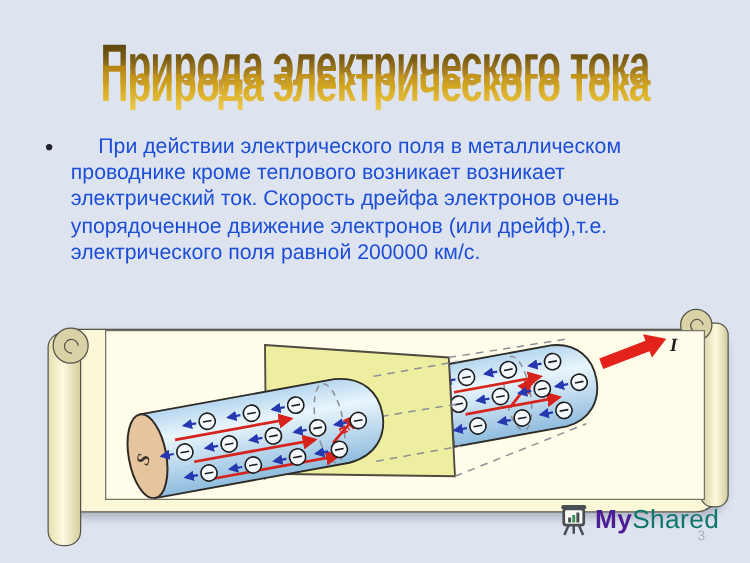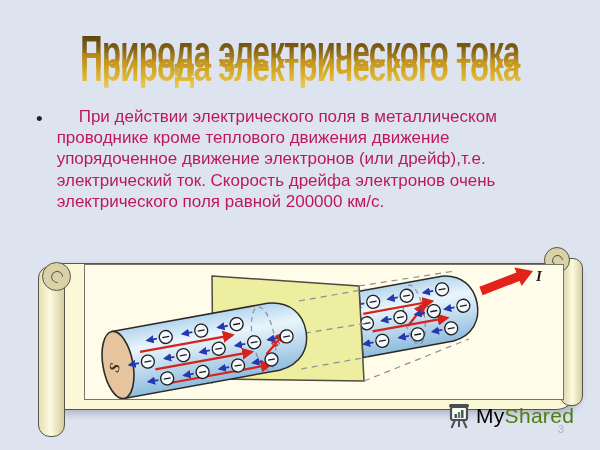--- a/index.html
+++ b/index.html
@@ -13,21 +13,21 @@
     background:linear-gradient(180deg,#4d3a0b 0%,#7a5c14 38%,#b68a24 68%,#e2bc4a 100%);
     -webkit-background-clip:text;background-clip:text;color:transparent;}
   .title-front{top:47px;transform:scaleX(.76);
     background:linear-gradient(180deg,#a87714 0%,#d3a61f 55%,#eecb4e 100%);
     -webkit-background-clip:text;background-clip:text;color:transparent;}
 
   
   .para{position:absolute;left:36px;top:106px;display:flex;}
   .bullet{font-size:19px;color:#22232a;line-height:21px;margin-top:2px;}
   .lines{margin-left:14px;}
-  .line{font-size:17px;line-height:21.2px;color:#be185d;white-space:nowrap;}
+  .line{font-size:17px;line-height:21.2px;color:#1d4ed8;white-space:nowrap;}
   .line.first{text-indent:22px;}
 
   
   .sheet{position:absolute;left:50px;top:263px;width:526px;height:145px;background:#fbf8d8;
     border:1.6px solid #57544a;border-radius:6px 10px 22px 10px;box-shadow:3px 4px 7px rgba(60,60,90,.28);}
   .roll-left{position:absolute;left:38px;top:266px;width:25px;height:169px;
     background:linear-gradient(90deg,#e6e0b2,#fdfae0 45%,#d5cea0);border:1.5px solid #57544a;border-radius:12px;}
   .roll-right{position:absolute;left:560px;top:258px;width:21px;height:146px;
     background:linear-gradient(90deg,#d5cea0,#fdfae0 55%,#d5cea0);border:1.5px solid #57544a;border-radius:10px;}
   .curl{position:absolute;border-radius:50%;background:#d9d2a6;border:1.5px solid #57544a;}
@@ -37,39 +37,39 @@
     border:1.5px solid #57544a;border-right-color:transparent;transform:rotate(40deg);}
 
   
   .panel{position:absolute;left:84px;top:264px;width:478px;height:134px;background:#fffdea;
     border:1px solid #76756b;}
   .panel svg{position:absolute;left:0;top:0;}
 
   
   .watermark{position:absolute;left:446px;top:402px;display:flex;align-items:center;cursor:pointer;}
   .wm-text{font-size:21px;letter-spacing:.3px;margin-left:4px;}
-  .wm-my{color:#000000;}
-  .wm-shared{color:#4d7c0f;}
+  .wm-my{color:#4c1d95;font-weight:bold;}
+  .wm-shared{color:#0f766e;}
   .pagenum{position:absolute;left:558px;top:423px;font-size:11px;color:#a9b3c4;}
 </style>
 </head>
 <body>
 
 <div class="slide">
 
   <div class="title-layer title-back">Природа электрического тока</div>
   <div class="title-layer title-front">Природа электрического тока</div>
 
   <div class="para">
     <span class="bullet">•</span>
     <div class="lines">
       <div class="line first">При действии электрического поля в металлическом</div>
-      <div class="line">проводнике кроме теплового движения движение</div>
+      <div class="line">проводнике кроме теплового возникает возникает</div>
+      <div class="line">электрический ток. Скорость дрейфа электронов очень</div>
       <div class="line">упорядоченное движение электронов (или дрейф),т.е.</div>
-      <div class="line">электрический ток. Скорость дрейфа электронов очень</div>
       <div class="line">электрического поля равной 200000 км/с.</div>
     </div>
   </div>
 
   <div class="sheet"></div>
   <div class="roll-left"></div>
   <div class="roll-right"></div>
   <div class="curl curl-left"></div>
   <div class="curl curl-right"></div>
 

